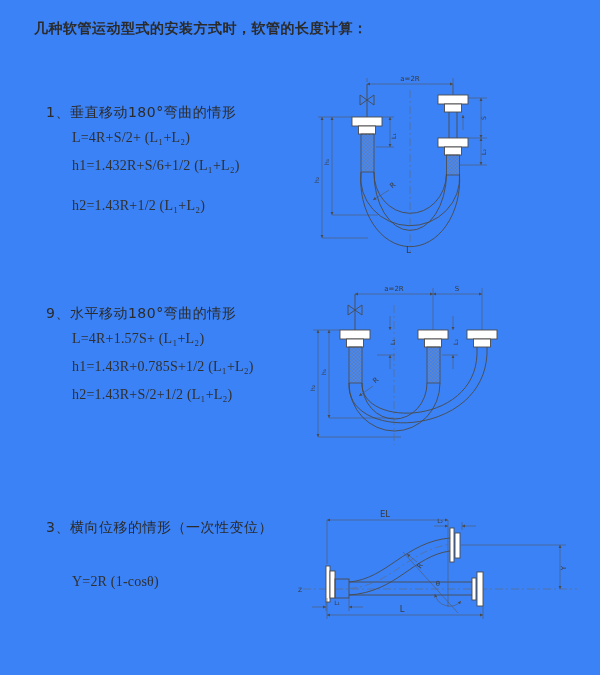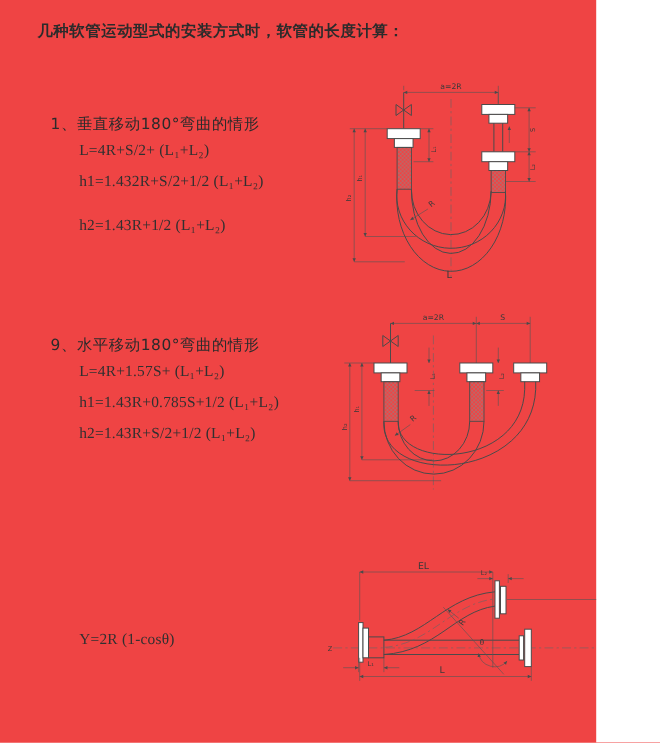--- a/index.html
+++ b/index.html
@@ -1,17 +1,17 @@
 <!DOCTYPE html>
 <html><head>
 <meta charset="utf-8">
 <style>
   html,body{margin:0;padding:0;}
   .page{
-    position:relative;width:542px;height:675px;background:#ef4444;overflow:hidden;
+    position:relative;width:600px;height:675px;background:#3b82f6;overflow:hidden;
     font-family:"DejaVu Sans","Liberation Sans",sans-serif;color:#2b2b2b;
   }
   .title{position:absolute;left:34px;top:20px;font-size:14px;font-weight:700;letter-spacing:.5px;}
   .sec-heading{position:absolute;font-size:14px;font-weight:400;letter-spacing:.5px;}
   .formula{position:absolute;font-size:14px;font-weight:400;letter-spacing:.2px;color:#303030;font-family:Liberation Serif, serif;}
   svg{position:absolute;overflow:visible;}
   svg .ln{stroke:#4a4a4a;stroke-width:.9;fill:none;}
   svg .dim{stroke:#555;stroke-width:.55;fill:none;}
   svg .cl{stroke:#666;stroke-width:.55;fill:none;stroke-dasharray:8 3 2 3;}
   svg .hose{fill:url(#hatch);stroke:#4a4a4a;stroke-width:.8;}
@@ -33,28 +33,29 @@
       <marker id="arr" viewBox="0 0 6 6" markerWidth="7" markerHeight="7" refX="5.4" refY="3" orient="auto-start-reverse">
         <path d="M0.4,0.6 L5.4,3 L0.4,5.4 Z" fill="#4a4a4a"></path>
       </marker>
     </defs>
   </svg>
 
   <div class="title">几种软管运动型式的安装方式时，软管的长度计算：</div>
 
   <div class="sec-heading" style="left:46px;top:104px">1、垂直移动180°弯曲的情形</div>
   <div class="formula" style="left:72px;top:130px">L=4R+S/2+ (L₁+L₂)</div>
-  <div class="formula" style="left:72px;top:158px">h1=1.432R+S/2+1/2 (L₁+L₂)</div>
+  <div class="formula" style="left:72px;top:158px">h1=1.432R+S/6+1/2 (L₁+L₂)</div>
   <div class="formula" style="left:72px;top:198px">h2=1.43R+1/2 (L₁+L₂)</div>
 
   <div class="sec-heading" style="left:46px;top:305px">9、水平移动180°弯曲的情形</div>
   <div class="formula" style="left:72px;top:331px">L=4R+1.57S+ (L₁+L₂)</div>
   <div class="formula" style="left:72px;top:359px">h1=1.43R+0.785S+1/2 (L₁+L₂)</div>
   <div class="formula" style="left:72px;top:387px">h2=1.43R+S/2+1/2 (L₁+L₂)</div>
 
+  <div class="sec-heading" style="left:46px;top:519px">3、横向位移的情形（一次性变位）</div>
   <div class="formula" style="left:72px;top:574px">Y=2R (1-cosθ)</div>
 
   <svg style="left:310px;top:70px" width="200" height="190" viewBox="0 0 200 190">
 
     <line class="cl" x1="100" y1="20" x2="100" y2="182"></line>
 
     <line class="dim" x1="57" y1="8" x2="57" y2="12"></line>
     <line class="dim" x1="143" y1="8" x2="143" y2="24"></line>
     <line class="dim" x1="57" y1="14" x2="143" y2="14" marker-start="url(#arr)" marker-end="url(#arr)"></line>
     <text class="lbl" x="100" y="11" text-anchor="middle">a=2R</text>

